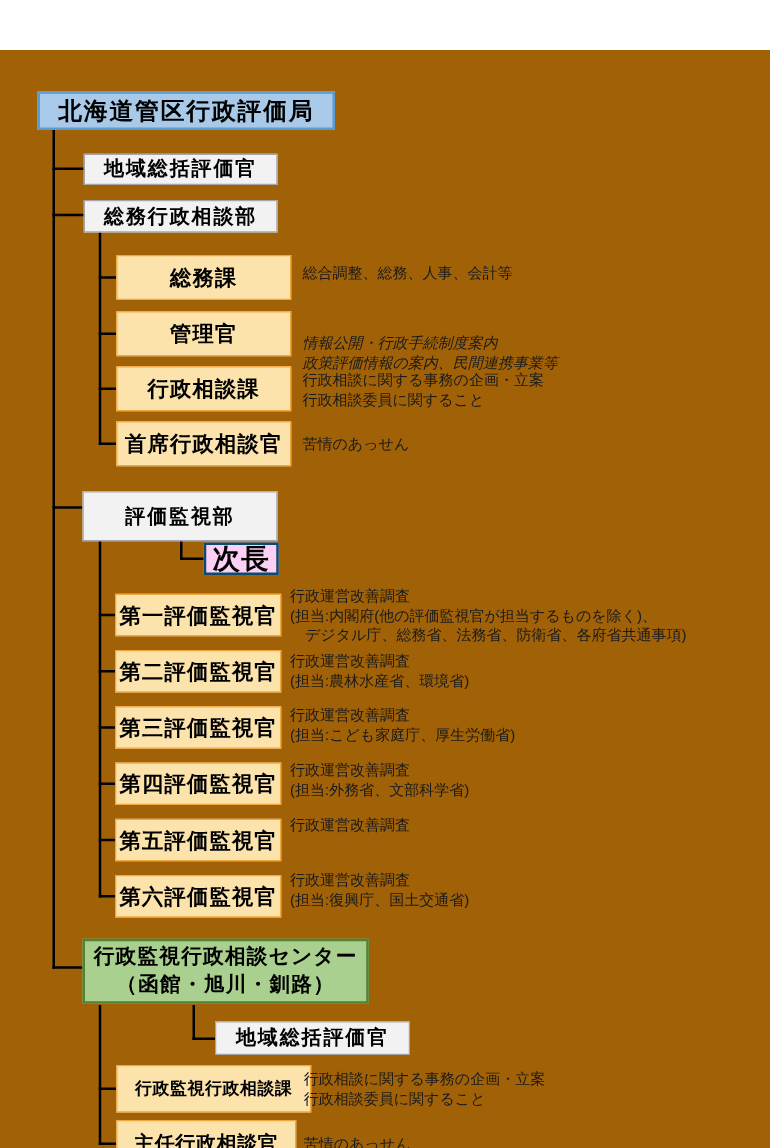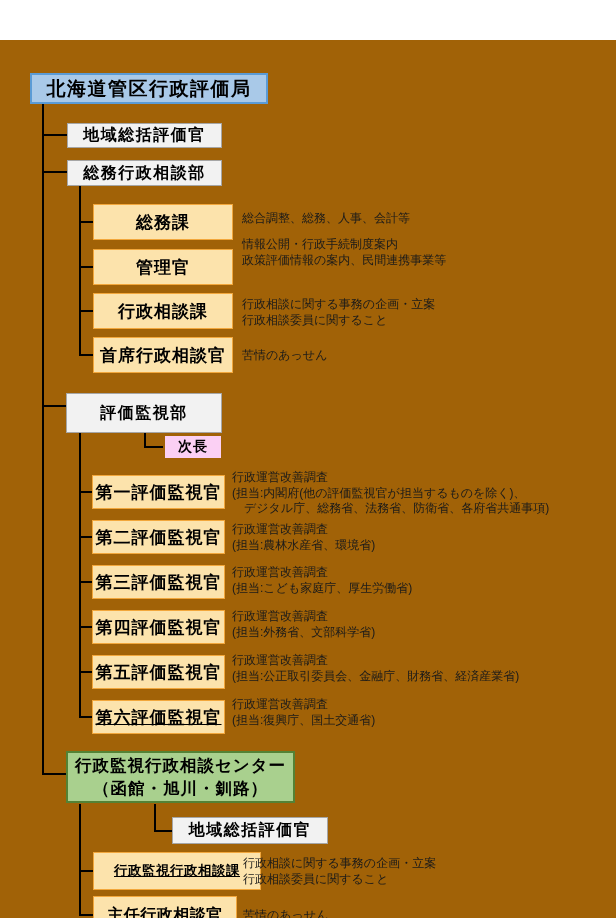--- a/index.html
+++ b/index.html
@@ -9,21 +9,21 @@
   }
   .box{
     position:absolute;display:flex;align-items:center;justify-content:center;
     box-sizing:border-box;font-weight:bold;text-align:center;white-space:nowrap;
   }
   .root-box{background:#A9C9E8;border:2px solid #5B9BD5;font-size:19px;letter-spacing:1.5px;}
   .dept-box{background:#F2F2F2;border:1px solid #A6A6A6;font-size:16px;letter-spacing:1.5px;}
   .unit-box{background:#FCE3AC;border:1.5px solid #F2A73C;font-size:17px;letter-spacing:1px;}
   .unit-box.small-label{font-size:13.5px;letter-spacing:0.5px;}
   .unit-box.mid-label{font-size:16px;letter-spacing:0.5px;}
-  .deputy-box{background:#FBD0F4;border:2px solid #a16207;font-size:14px;letter-spacing:1px;}
+  .deputy-box{background:#FBD0F4;border:2px solid #0c4a6e;font-size:22px;letter-spacing:1px;}
   .center-box{
     background:#A9D08E;border:2px solid #548235;font-size:16.5px;letter-spacing:1px;
     flex-direction:column;line-height:23px;
   }
   .line{position:absolute;background:#000000;}
   .desc{position:absolute;font-size:12px;line-height:16px;color:#1a1a1a;white-space:nowrap;}
   .desc.tight{line-height:15.5px;}
 </style>
 </head>
 <body>
@@ -74,21 +74,21 @@
   <div class="box dept-box" style="left:67px;top:120px;width:155px;height:26px;">
     <span>総務行政相談部</span>
   </div>
   <div class="desc" style="left:242px;top:170px;">
     <div>総合調整、総務、人事、会計等</div>
   </div>
 
   <div class="box unit-box" style="left:93px;top:209px;width:140px;height:36px;">
     <span>管理官</span>
   </div>
-  <div class="desc" style="left:242px;top:196px;">
+  <div class="desc" style="left:242px;top:226px;font-style:italic;">
     <div>情報公開・行政手続制度案内</div>
     <div>政策評価情報の案内、民間連携事業等</div>
   </div>
 
   <div class="box unit-box" style="left:93px;top:253px;width:140px;height:36px;">
     <span>行政相談課</span>
   </div>
   <div class="desc" style="left:242px;top:256px;">
     <div>行政相談に関する事務の企画・立案</div>
     <div>行政相談委員に関すること</div>
@@ -140,41 +140,40 @@
   <div class="desc" style="left:232px;top:568px;">
     <div>行政運営改善調査</div>
     <div>(担当:外務省、文部科学省)</div>
   </div>
 
   <div class="box unit-box" style="left:92px;top:615px;width:133px;height:34px;">
     <span>第五評価監視官</span>
   </div>
   <div class="desc" style="left:232px;top:612px;">
     <div>行政運営改善調査</div>
-    <div>(担当:公正取引委員会、金融庁、財務省、経済産業省)</div>
   </div>
 
-  <div class="box unit-box" style="left:92px;top:660px;width:133px;height:34px;text-decoration:underline;">
+  <div class="box unit-box" style="left:92px;top:660px;width:133px;height:34px;">
     <span>第六評価監視官</span>
   </div>
   <div class="desc" style="left:232px;top:656px;">
     <div>行政運営改善調査</div>
     <div>(担当:復興庁、国土交通省)</div>
   </div>
 
   <div class="box center-box" style="left:66px;top:711px;width:229px;height:52px;">
     <div>行政監視行政相談センター</div>
     <div>（函館・旭川・釧路）</div>
   </div>
 
   <div class="box dept-box" style="left:172px;top:777px;width:156px;height:27px;">
     <span>地域総括評価官</span>
   </div>
 
-  <div class="box unit-box small-label" style="left:93px;top:812px;width:168px;height:38px;text-decoration:underline;">
+  <div class="box unit-box small-label" style="left:93px;top:812px;width:156px;height:38px;">
     <span>行政監視行政相談課</span>
   </div>
   <div class="desc" style="left:243px;top:815px;">
     <div>行政相談に関する事務の企画・立案</div>
     <div>行政相談委員に関すること</div>
   </div>
 
   <div class="box unit-box mid-label" style="left:93px;top:856px;width:144px;height:38px;">
     <span>主任行政相談官</span>
   </div>

